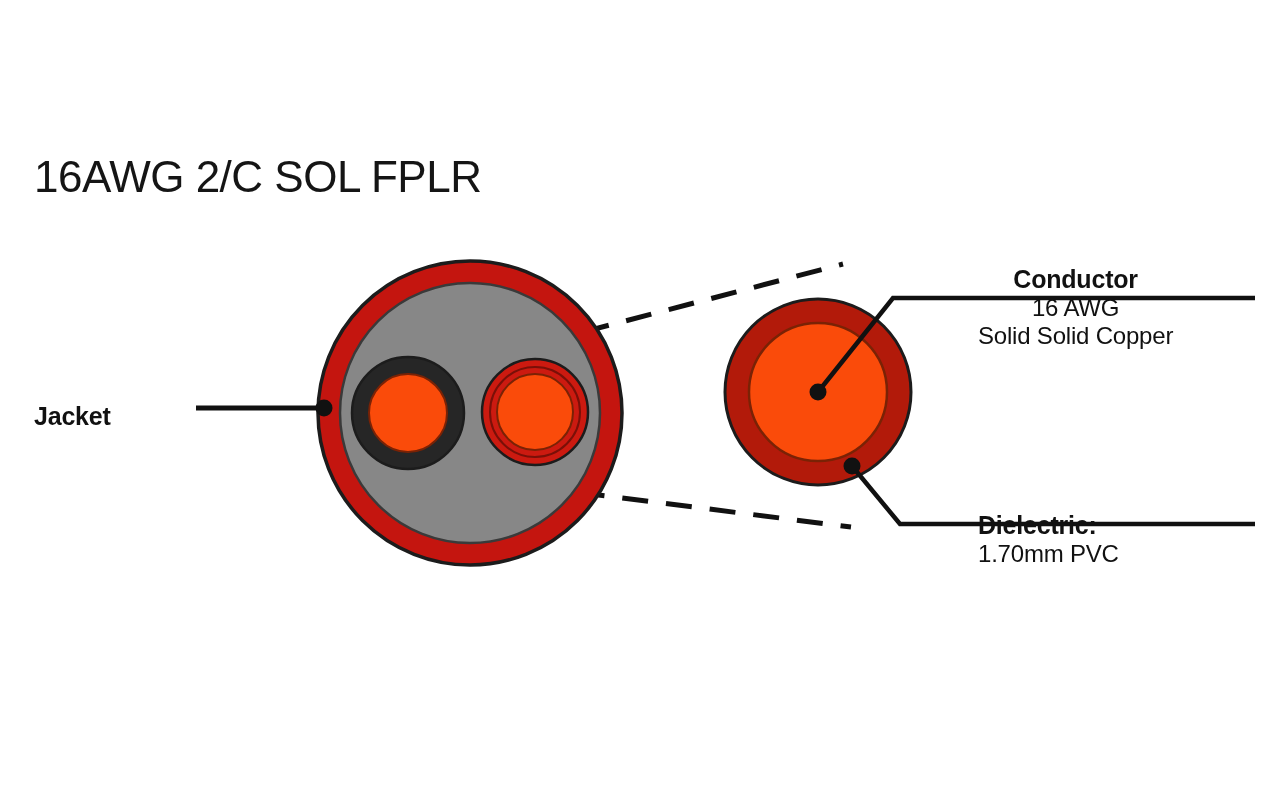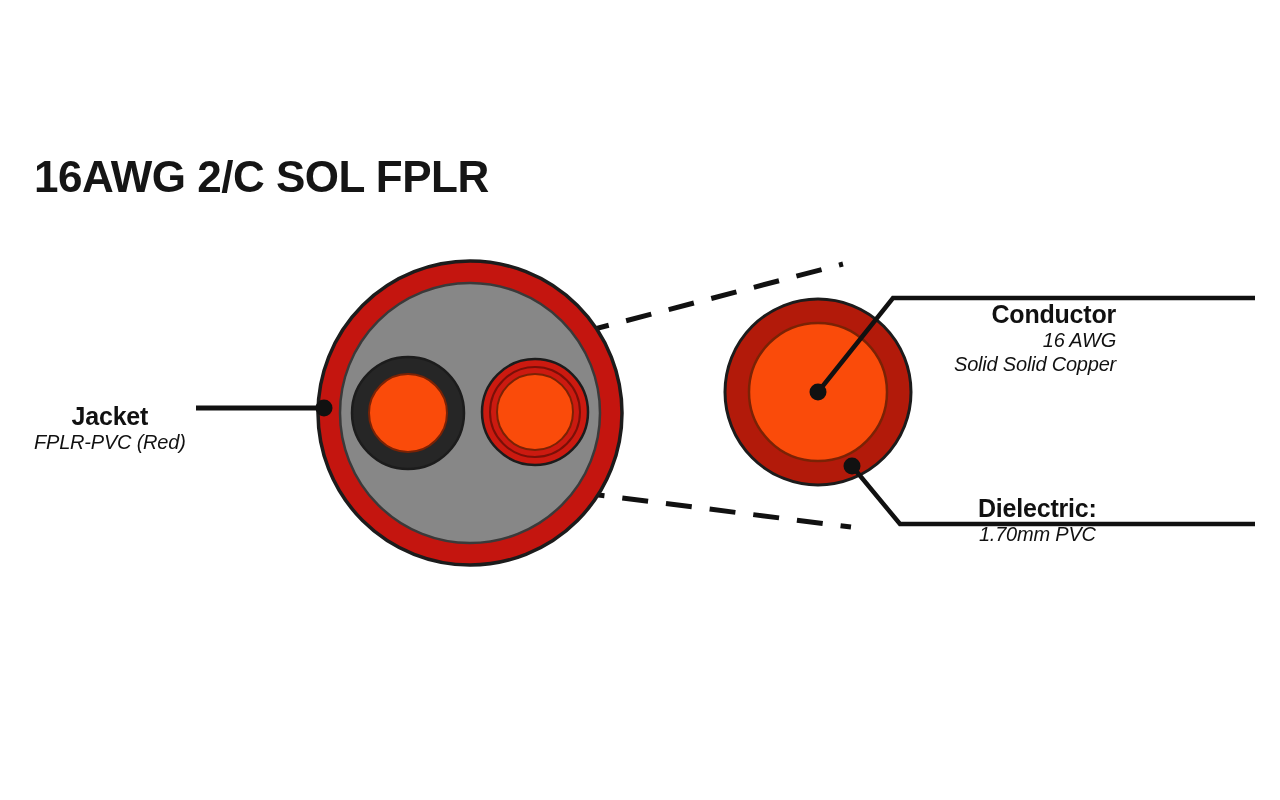--- a/index.html
+++ b/index.html
@@ -24,63 +24,61 @@
     width: 1280px;
     height: 800px;
   }
 
   
   .title {
     position: absolute;
     left: 34px;
     top: 155px;
     font-size: 44px;
-    font-weight: 700;
+    font-weight: 400;
     letter-spacing: -0.5px;
     line-height: 1;
     color: #151515;
     white-space: nowrap;
     font-stretch: condensed;
   }
 
   
   .callout {
     position: absolute;
     line-height: 1.17;
     white-space: nowrap;
   }
   .callout .hd {
     font-size: 25px;
     font-weight: 700;
     color: #111111;
     letter-spacing: -0.2px;
   }
   .callout .ln {
-    font-size: 20px;
+    font-size: 24px;
     font-weight: 400;
     color: #111111;
     letter-spacing: -0.2px;
-    font-style: italic;
   }
 
   #callout-jacket {
     left: 34px;
     top: 402px;
     text-align: center;
   }
   #callout-conductor {
-    left: 954px;
+    left: 978px;
     top: 265px;
-    text-align: right;
-    margin-top: 35px;
+    text-align: center;
   }
   #callout-dielectric {
     left: 978px;
-    top: 494px;
-    text-align: center;
+    top: 511px;
+    text-align: left;
   }
 
   
   #art {
     position: absolute;
     left: 0;
     top: 0;
     width: 1280px;
     height: 800px;
     pointer-events: none;
@@ -127,21 +125,20 @@
       <polyline points="818,392 893,298 1255,298" fill="none" stroke="#111111" stroke-width="4.5" stroke-linecap="butt" stroke-linejoin="miter"></polyline>
       <circle cx="818" cy="392" r="8.5" fill="#111111"></circle>
 
       <polyline points="852,466 900,524 1255,524" fill="none" stroke="#111111" stroke-width="4.5" stroke-linecap="butt" stroke-linejoin="miter"></polyline>
       <circle cx="852" cy="466" r="8.5" fill="#111111"></circle>
     </g>
   </svg>
 
   <div class="callout" id="callout-jacket">
     <div class="hd">Jacket</div>
-    <div class="ln">FPLR-PVC (Red)</div>
   </div>
 
   <div class="callout" id="callout-conductor">
     <div class="hd">Conductor</div>
     <div class="ln">16 AWG</div>
     <div class="ln">Solid Solid Copper</div>
   </div>
 
   <div class="callout" id="callout-dielectric">
     <div class="hd">Dielectric:</div>

